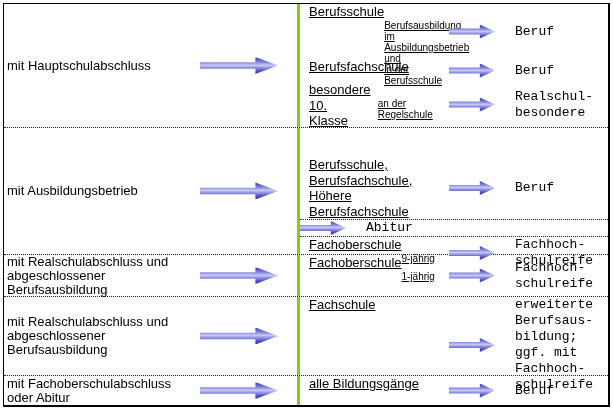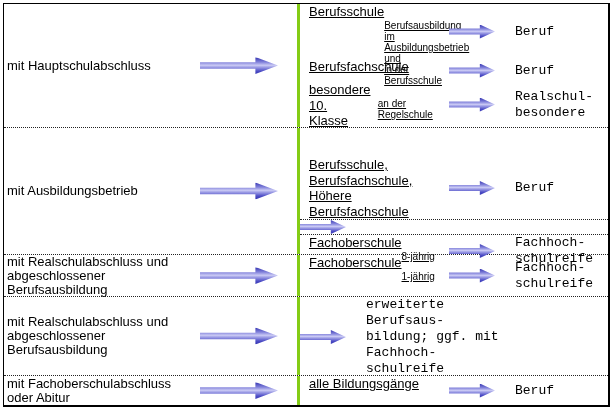--- a/index.html
+++ b/index.html
@@ -128,25 +128,28 @@
             <div class="arrow small"></div>
           </div>
           <div class="outcome-cell">
             <div class="outcome">Beruf</div>
           </div>
         </div>
         <div class="path r2b">
           <div class="arrow-cell">
             <div class="arrow small"></div>
           </div>
+          <div class="outcome-cell">
+            <div class="outcome">Abitur</div>
+          </div>
         </div>
         <div class="path r2c">
           <div class="school-cell">
             <div class="school">Fachoberschule</div>
-            <div class="note">8-jährig</div>
+            <div class="note">9-jährig</div>
           </div>
           <div class="arrow-cell">
             <div class="arrow small"></div>
           </div>
           <div class="outcome-cell">
             <div class="outcome">Fachhoch-
 schulreife</div>
           </div>
         </div>
       </div>
@@ -178,20 +181,23 @@
 
     <div class="group g4">
       <div class="left">
         <div class="entry">mit Realschulabschluss und
 abgeschlossener
 Berufsausbildung</div>
         <div class="arrow big"></div>
       </div>
       <div class="paths">
         <div class="path rfill">
+          <div class="school-cell">
+            <div class="school">Fachschule</div>
+          </div>
           <div class="arrow-cell">
             <div class="arrow small"></div>
           </div>
           <div class="outcome-cell">
             <div class="outcome">erweiterte
 Berufsaus-
 bildung; ggf. mit
 Fachhoch-
 schulreife</div>
           </div>

